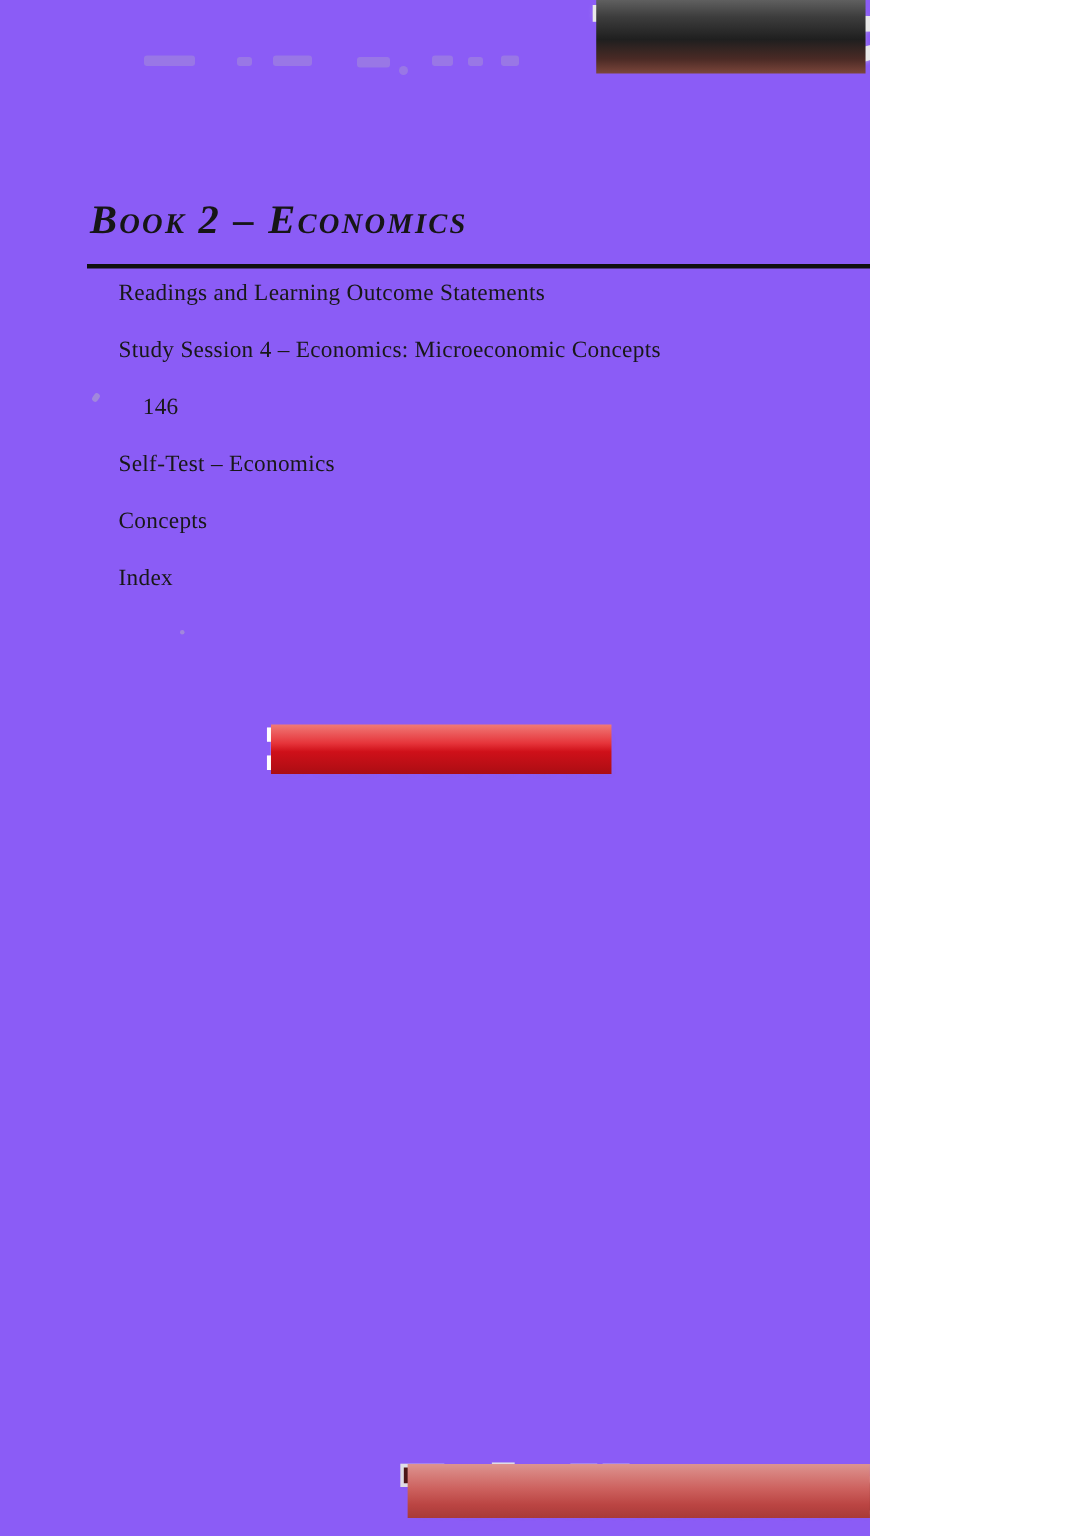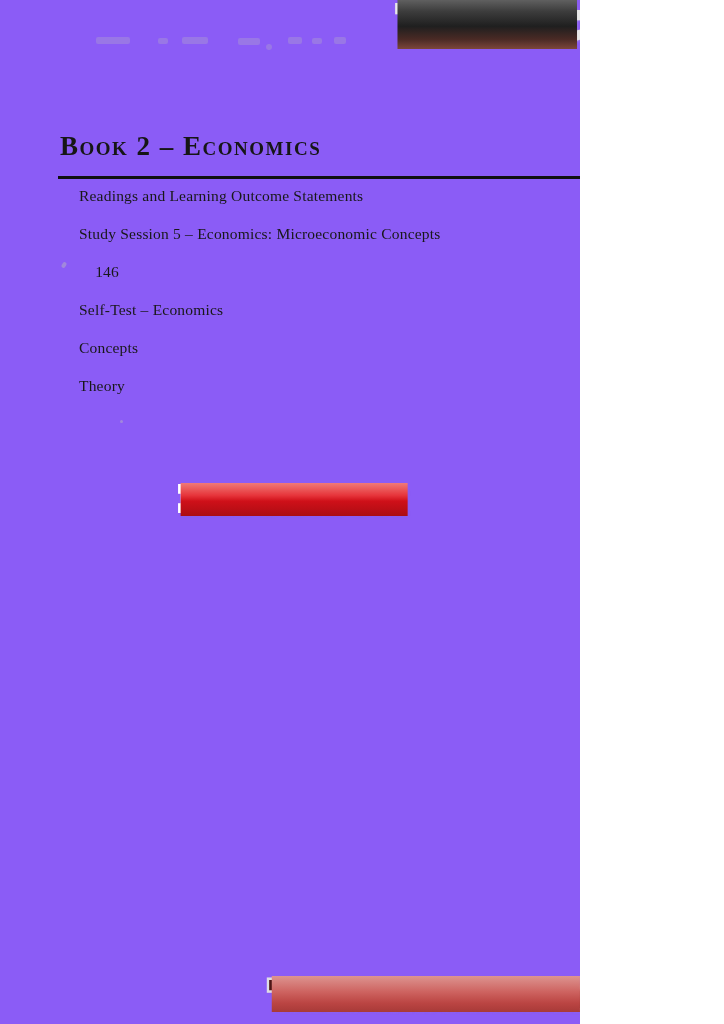--- a/index.html
+++ b/index.html
@@ -8,20 +8,21 @@
     overflow:hidden;font-family:"Liberation Serif",serif;color:#1a1a1a;
   }
 
   
   .book-title{
     position:absolute;left:60px;top:113px;
     font-family:"Liberation Serif",serif;
     font-variant:small-caps;font-weight:600;
     font-size:27px;letter-spacing:1.5px;color:#161616;
     white-space:nowrap;
+    font-style:italic;
   }
 
   
   .toc-rule{
     position:absolute;left:58px;top:176px;width:614px;height:3px;
     background:#101010;
   }
 
   
   .toc{
@@ -123,41 +124,41 @@
 
   <div class="toc-rule"></div>
 
   <div class="toc" id="toc-list">
     <div class="toc-row">
       <span class="toc-label">Readings and Learning Outcome Statements</span>
       <span class="toc-page">3</span>
     </div>
 
     <div class="toc-row">
-      <span class="toc-label">Study Session 5 – Economics: Microeconomic Concepts</span>
+      <span class="toc-label">Study Session 4 – Economics: Microeconomic Concepts</span>
       <span class="toc-page">9</span>
     </div>
 
 
     <div class="toc-row">
       <span class="toc-page">146</span>
     </div>
 
     <div class="toc-row">
       <span class="toc-label">Self-Test – Economics</span>
       <span class="toc-page">159</span>
     </div>
 
     <div class="toc-row">
       <span class="toc-label">Concepts</span>
       <span class="toc-page">206</span>
     </div>
 
     <div class="toc-row">
-      <span class="toc-label">Theory</span>
+      <span class="toc-label">Index</span>
       <span class="toc-page">126</span>
     </div>
   </div>
 
   <div class="wm wm-dlsub">
     <span class="layer glow">DLSUB.COM</span>
     <span class="layer fill grad-text">DLSUB.COM</span>
   </div>
 
   <div class="wm wm-traders">

